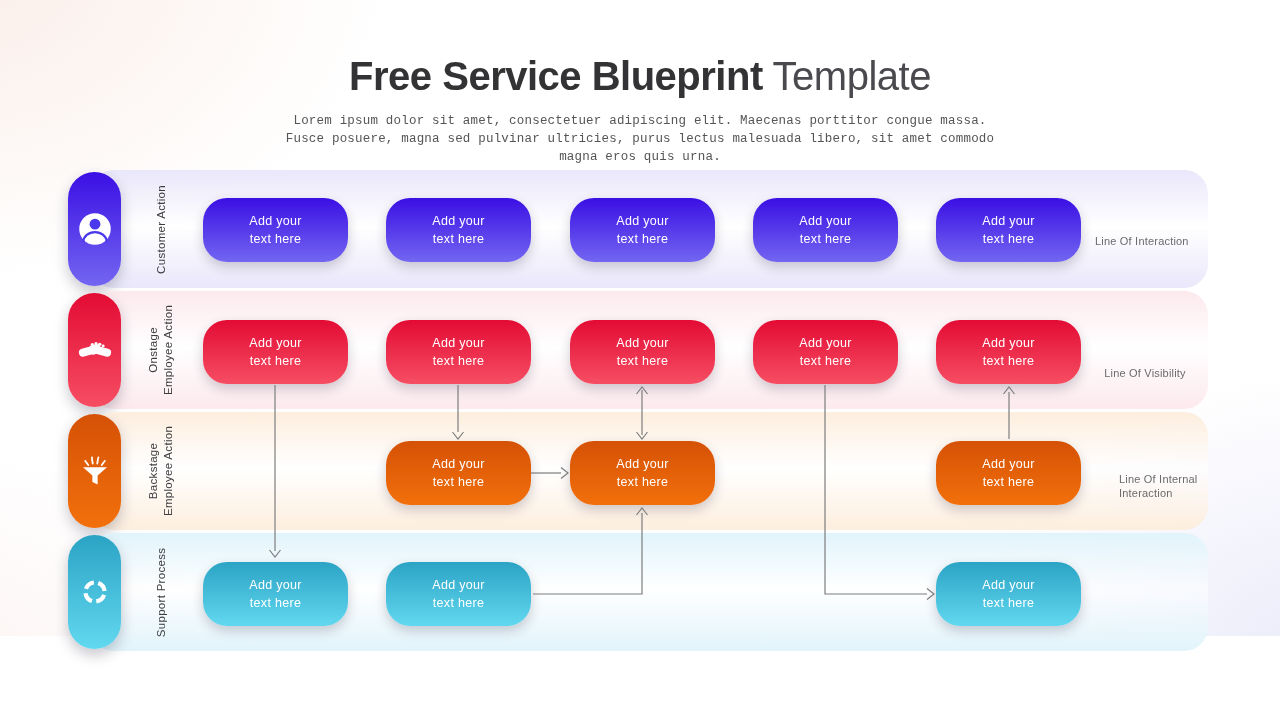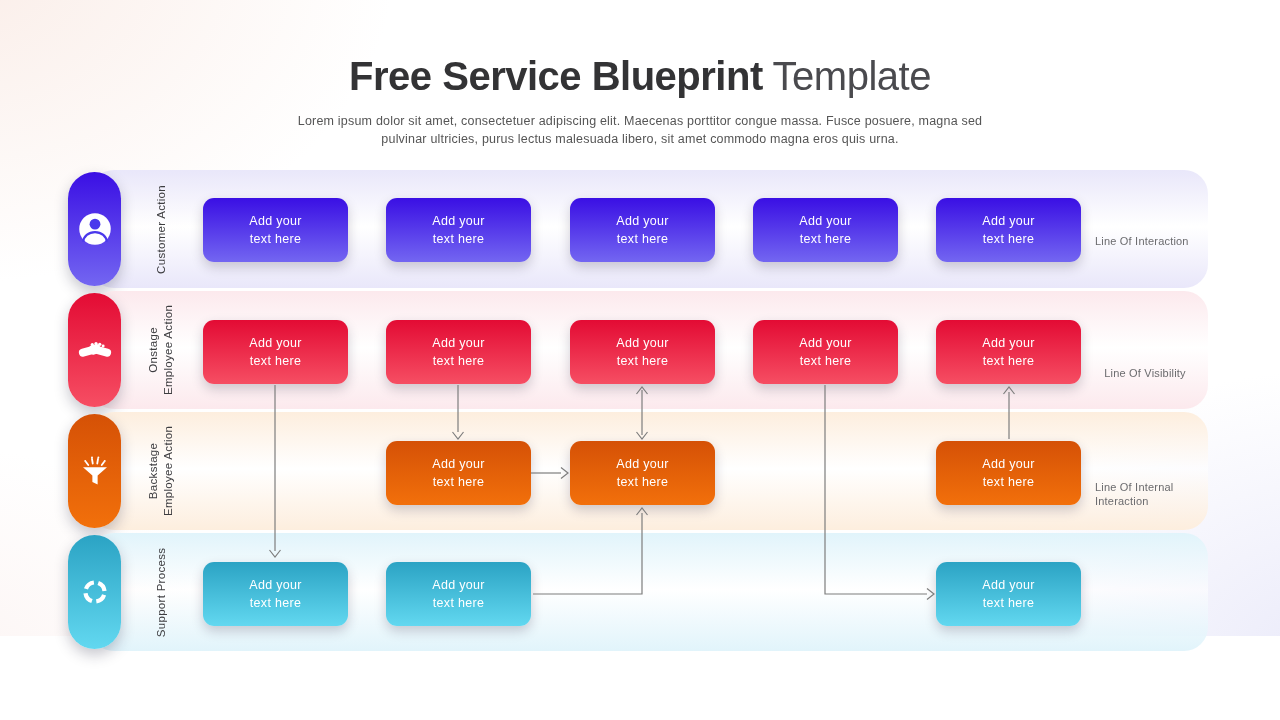--- a/index.html
+++ b/index.html
@@ -17,21 +17,21 @@
       #ffffff;
   }
 
   
   .header{position:absolute;left:0;top:54px;width:1280px;text-align:center;}
   .title{font-size:40px;line-height:1.1;letter-spacing:-.5px;}
   .title .t-bold{font-weight:800;color:#333335;}
   .title .t-light{font-weight:400;color:#4a4a4e;}
   .subtitle{
     margin:14px auto 0;max-width:715px;
-    font-size:12.5px;line-height:18px;color:#555;letter-spacing:.2px;
+    font-size:12.5px;line-height:18px;color:#555;letter-spacing:.2px;font-family:Liberation Mono, monospace;
   }
 
   
   .row{position:absolute;left:0;width:1280px;height:118px;}
   .row-0{top:170px;} .row-1{top:291px;} .row-2{top:412px;} .row-3{top:533px;}
 
   .band{
     position:absolute;left:90px;top:0;width:1118px;height:118px;border-radius:24px;
     background:linear-gradient(180deg, var(--tint) 0%, rgba(255,255,255,.55) 48%, var(--tint) 100%);
   }
@@ -46,35 +46,35 @@
   .rot-label{
     position:absolute;left:125px;top:0;width:72px;height:118px;
     display:flex;align-items:center;justify-content:center;
   }
   .rot-label span{
     display:block;transform:rotate(-90deg);width:92px;flex:none;
     text-align:center;font-size:11.5px;line-height:1.3;color:#3d3d40;letter-spacing:.3px;
   }
 
   .box{
-    position:absolute;width:145px;height:64px;border-radius:11px;
+    position:absolute;width:145px;height:64px;border-radius:24px;
     background:linear-gradient(180deg, var(--g1), var(--g2));
     box-shadow:0 5px 12px rgba(40,30,60,.22);
     display:flex;align-items:center;justify-content:center;
     color:#fff;font-size:12.5px;line-height:18px;text-align:center;letter-spacing:.3px;
   }
   .box span{display:block;max-width:70px;}
   .row-0 .box{top:28px;} .row-1 .box{top:29px;} .row-2 .box{top:29px;} .row-3 .box{top:29px;}
   .c1{left:203px;} .c2{left:386px;} .c3{left:570px;} .c4{left:753px;} .c5{left:936px;}
 
   .line-label{
     position:absolute;left:1095px;width:100px;
     font-size:11px;line-height:1.3;color:#6b6b6e;letter-spacing:.2px;
   }
-  .row-0 .line-label{top:64px;} .row-1 .line-label{top:75px;text-align:center;} .row-2 .line-label{top:68px;}
+  .row-0 .line-label{top:64px;} .row-1 .line-label{top:75px;text-align:center;} .row-2 .line-label{top:60px;margin-left:24px;}
 
   
   .connectors{position:absolute;left:0;top:0;pointer-events:none;}
   .connectors *{stroke:#7d7d7d;stroke-width:1.2;fill:none;}
 </style>
 </head>
 <body>
 
 <div class="stage">
 

